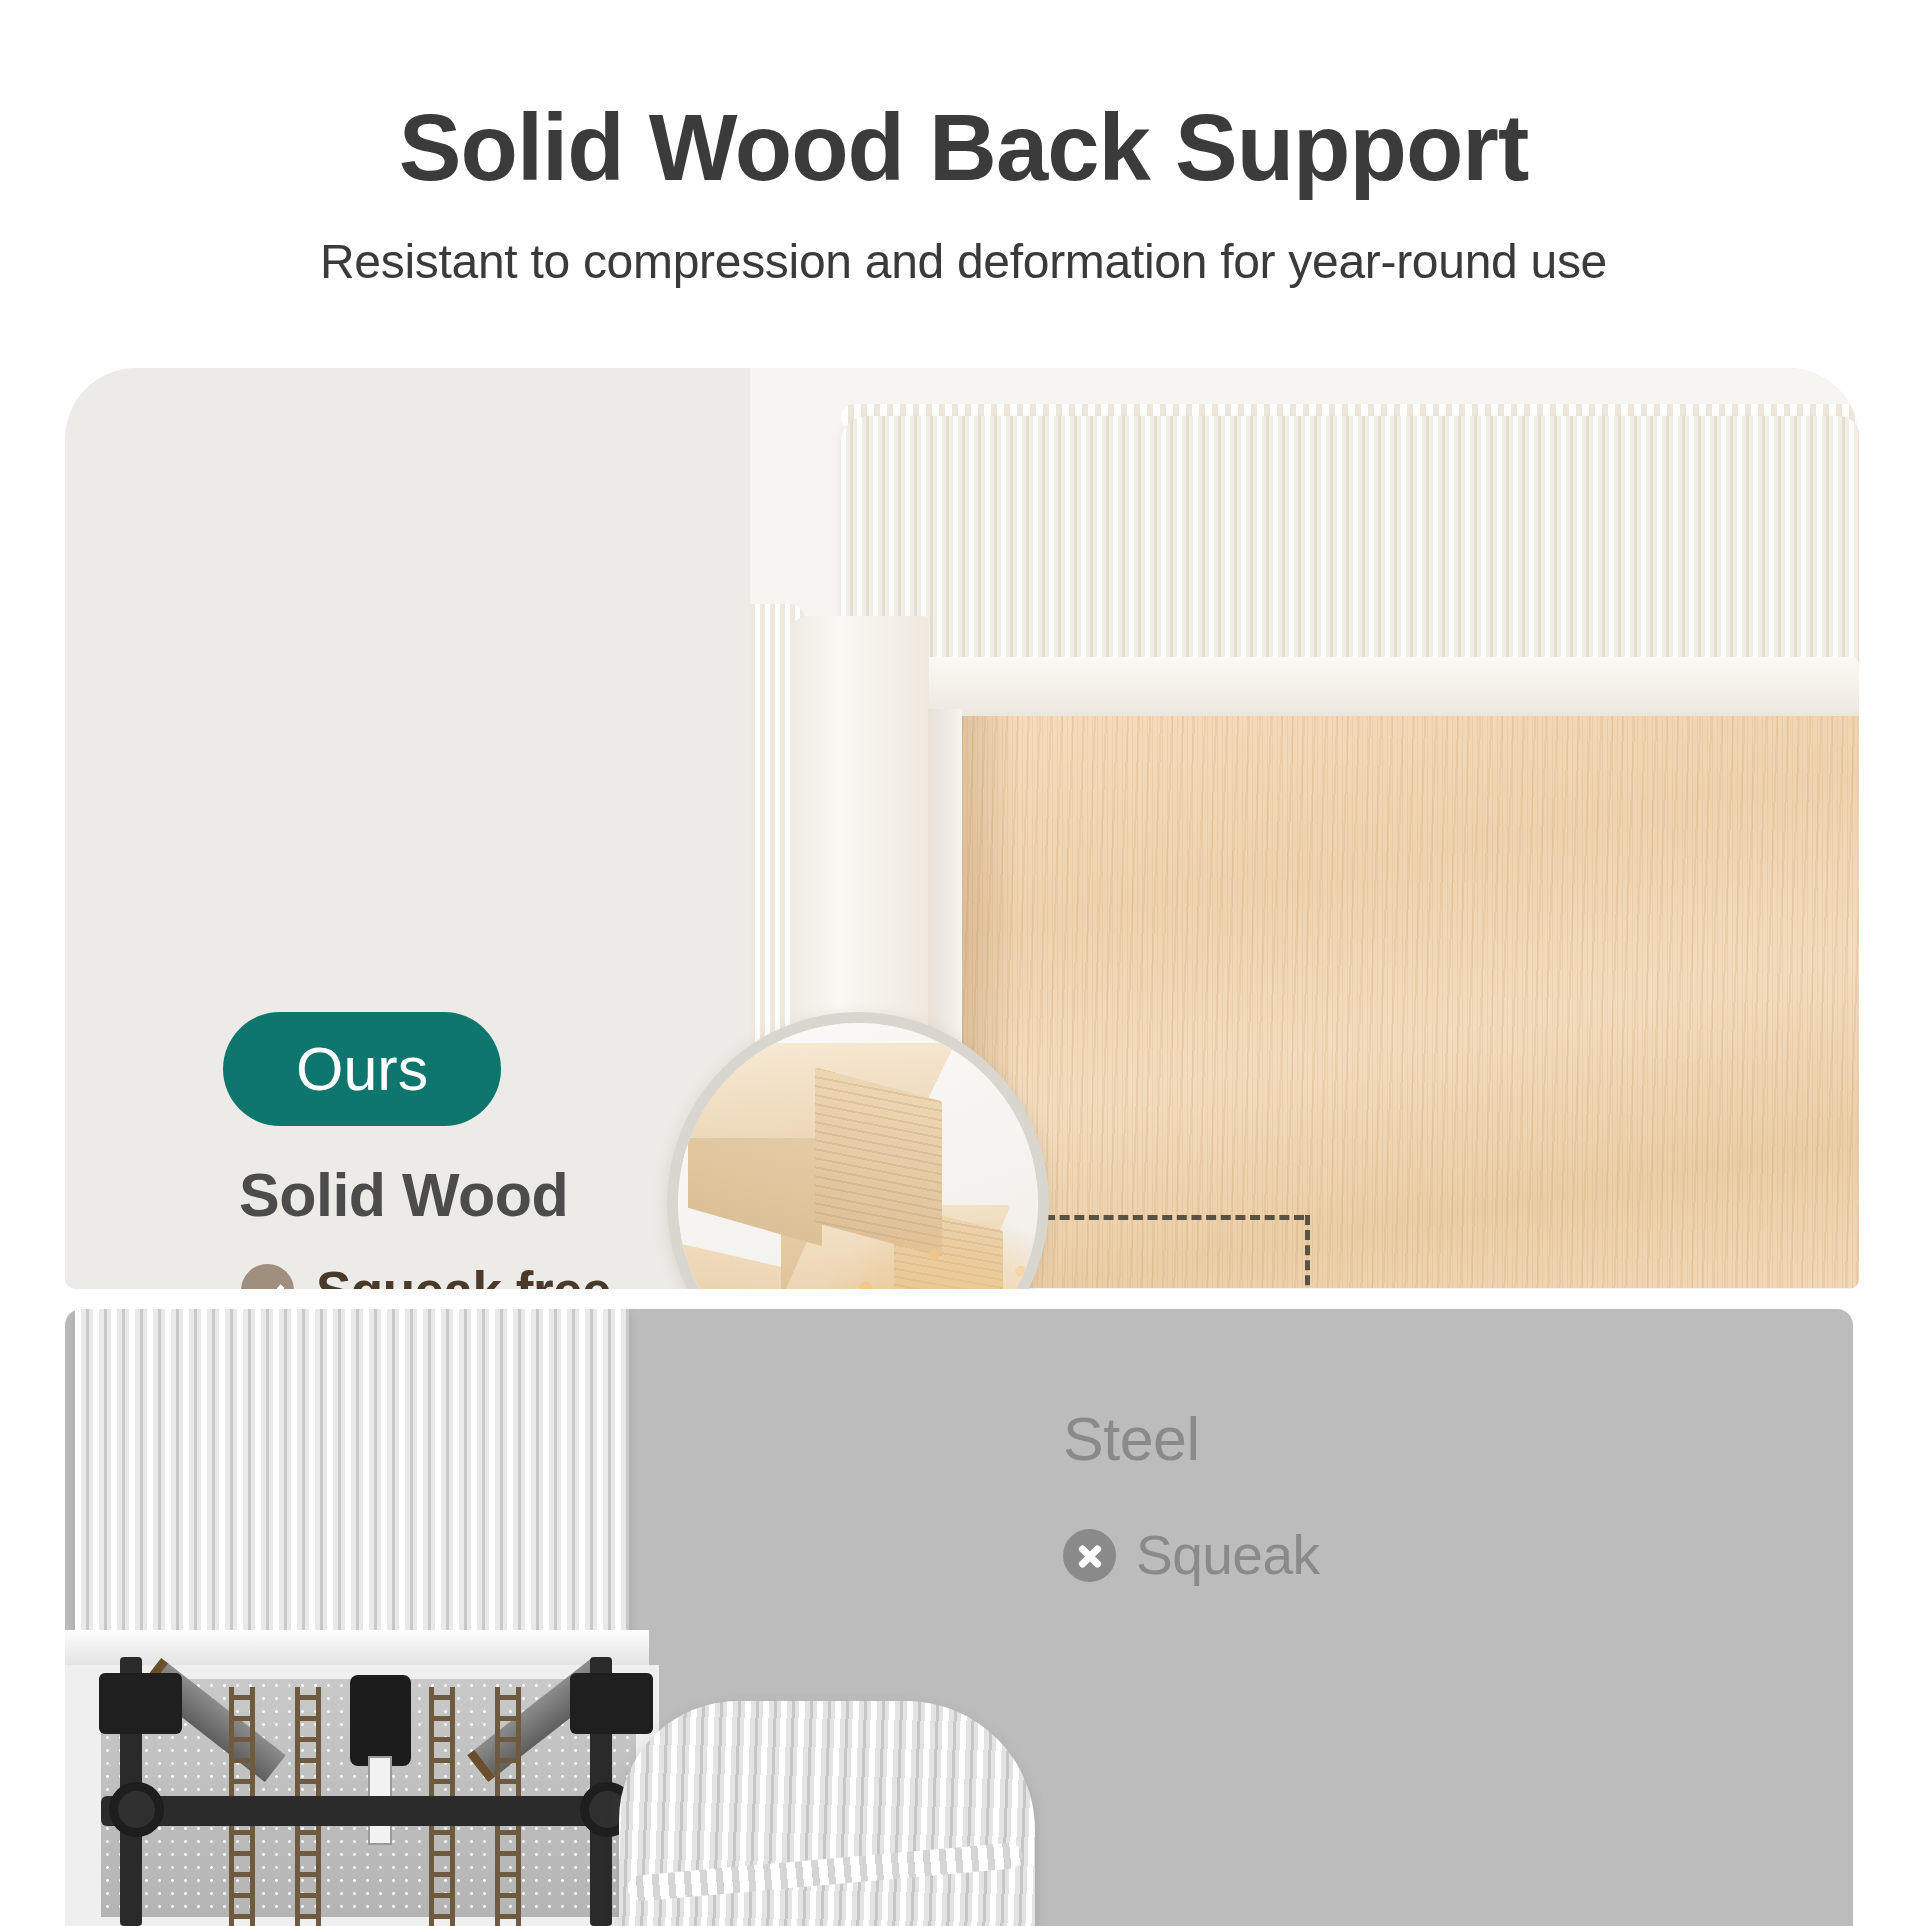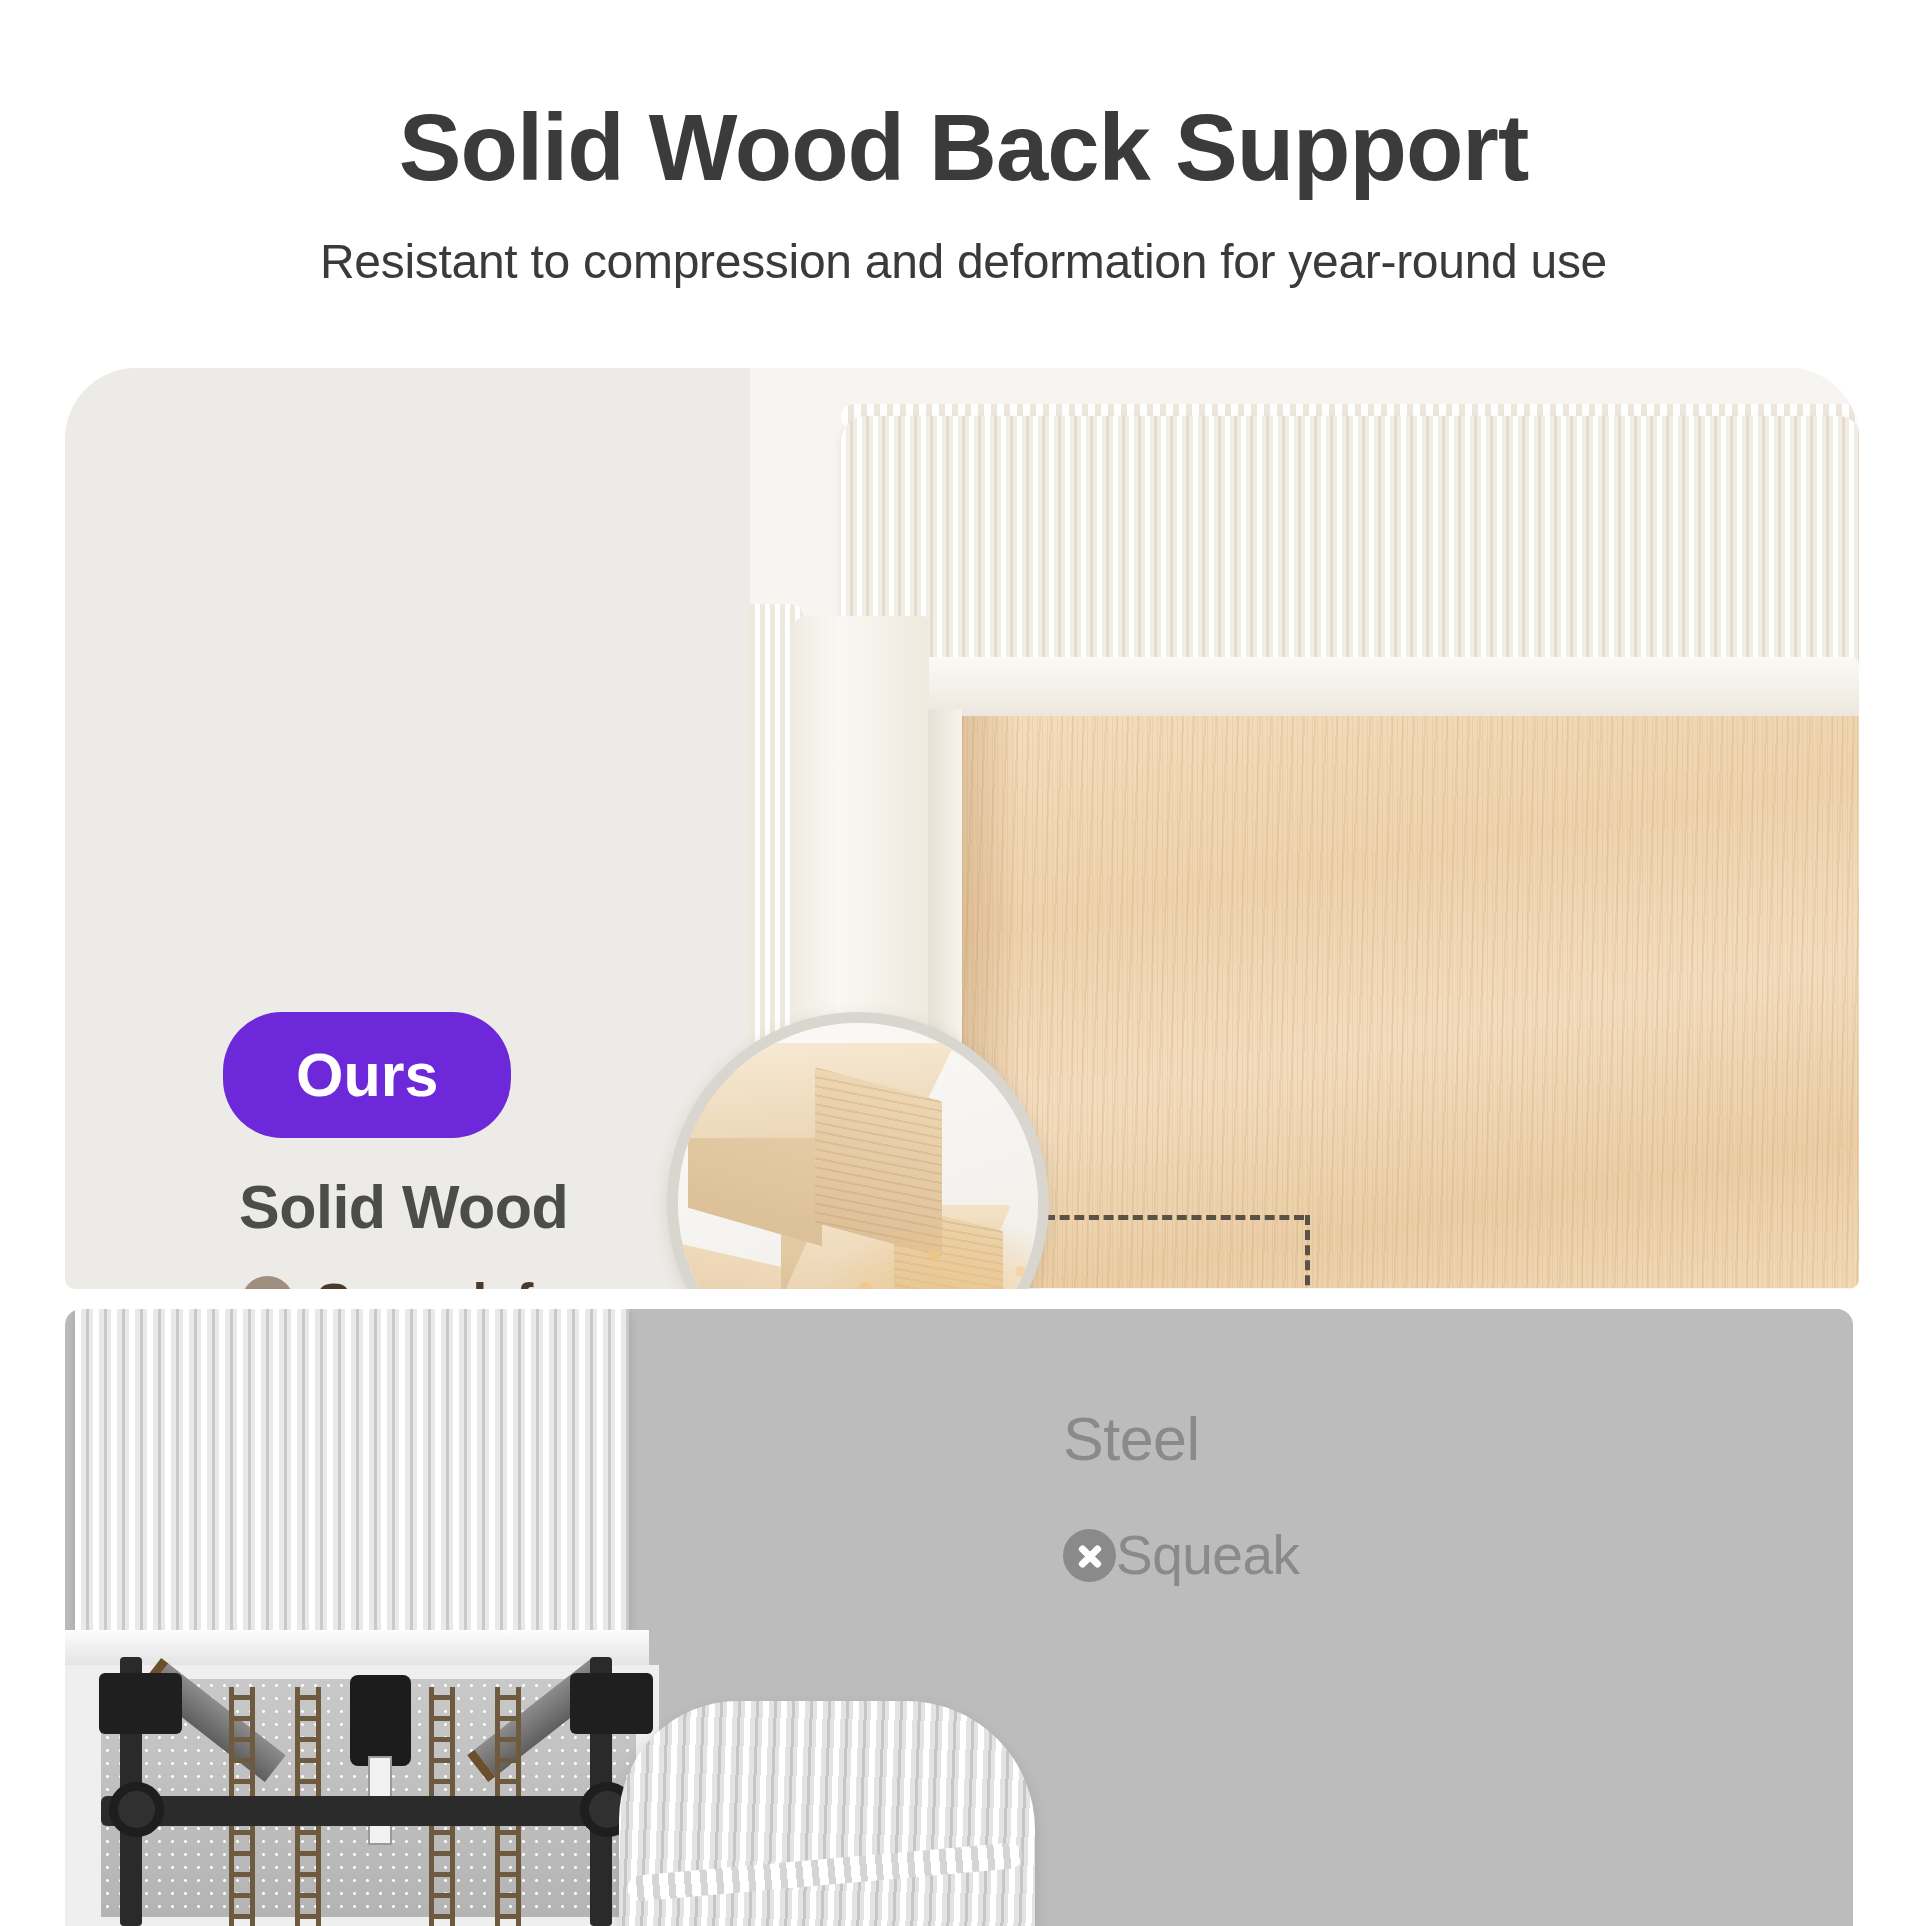--- a/index.html
+++ b/index.html
@@ -177,23 +177,23 @@
   }
   .dash-v{
     position:absolute;left:1240px;top:847px;width:0;height:206px;
     border-left:5px dashed #5A5246;
   }
 
   
   .ours-col{position:absolute;left:158px;top:644px;width:465px;}
   .pill-ours{
     display:inline-flex;align-items:center;justify-content:center;
-    background:#6d28d9;color:#FFFFFF;
-    font-size:61px;font-weight:bold;
-    padding:28px 73px;border-radius:59px;letter-spacing:0px;
+    background:#0f766e;color:#FFFFFF;
+    font-size:61px;font-weight:normal;
+    padding:22px 73px;border-radius:59px;letter-spacing:0px;
   }
   .ours-sub{
     font-size:61px;font-weight:bold;color:#4C4C4C;
     margin:34px 0 16px 16px;letter-spacing:-0.5px;
   }
   .bullet{
     display:flex;align-items:center;gap:22px;margin:30px 0 0 18px;
   }
   .ico-check{
     flex:0 0 auto;width:53px;height:53px;border-radius:50%;
@@ -302,21 +302,21 @@
     position:absolute;left:364px;top:0;
     font-size:61px;font-weight:normal;color:#8A8A8A;letter-spacing:-0.5px;
   }
   .pill-others{
     position:absolute;left:0px;top:121px;
     display:inline-flex;align-items:center;justify-content:center;
     background:#A6A6A6;color:#FFFFFF;
     font-size:57px;font-weight:bold;
     padding:20px 61px;border-radius:55px;
   }
-  .o-bullet{position:absolute;left:364px;display:flex;align-items:center;}
+  .o-bullet{position:absolute;left:364px;display:flex;align-items:center;gap:20px;}
   .ob1{top:119px;}
   .ob2{top:224px;}
   .ico-x{
     flex:0 0 auto;width:53px;height:53px;border-radius:50%;
     background:#8A8A8A;position:relative;
   }
   .ico-x::before,.ico-x::after{
     content:"";position:absolute;left:13px;top:24px;width:28px;height:7px;
     background:#FFFFFF;border-radius:3px;
   }

